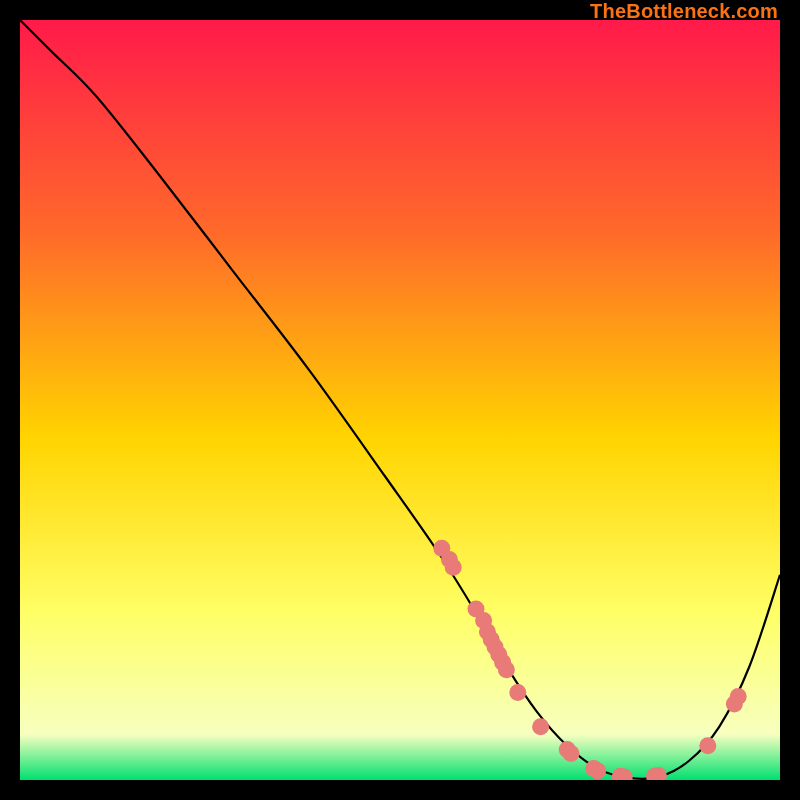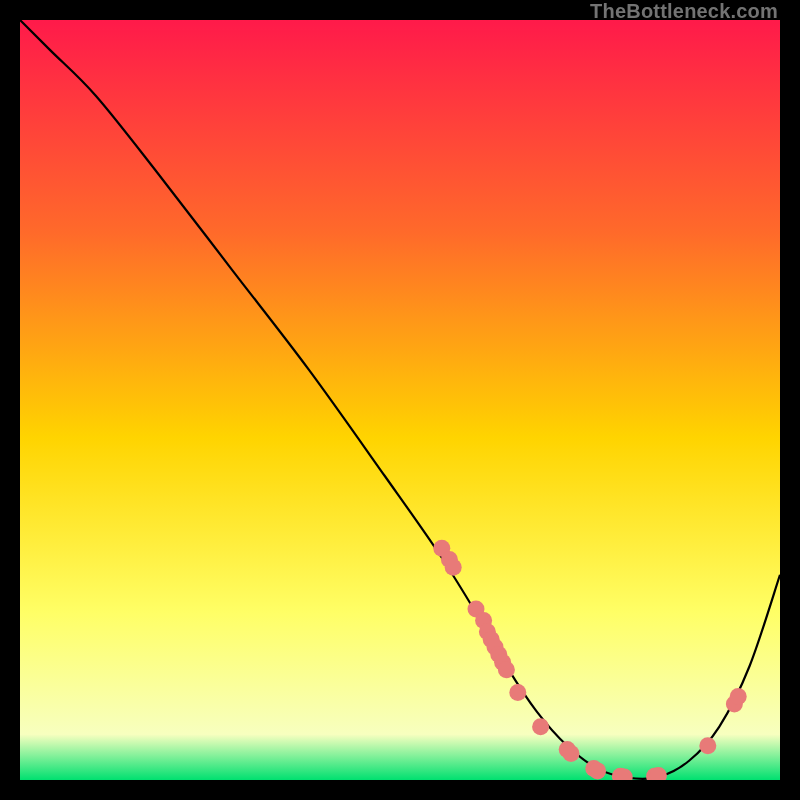--- a/index.html
+++ b/index.html
@@ -31,21 +31,21 @@
     left: 0;
     top: 0;
     width: 760px;
     height: 760px;
     pointer-events: none;
   }
   #attribution {
     position: absolute;
     top: 0px;
     right: 22px;
-    color: #737373;
+    color: #f97316;
     font-weight: bold;
     font-size: 20px;
     letter-spacing: 0.2px;
   }
 </style>
 </head>
 <body>
 
 <div id="frame">
   <svg id="gradient" viewBox="0 0 760 760" preserveAspectRatio="none">

